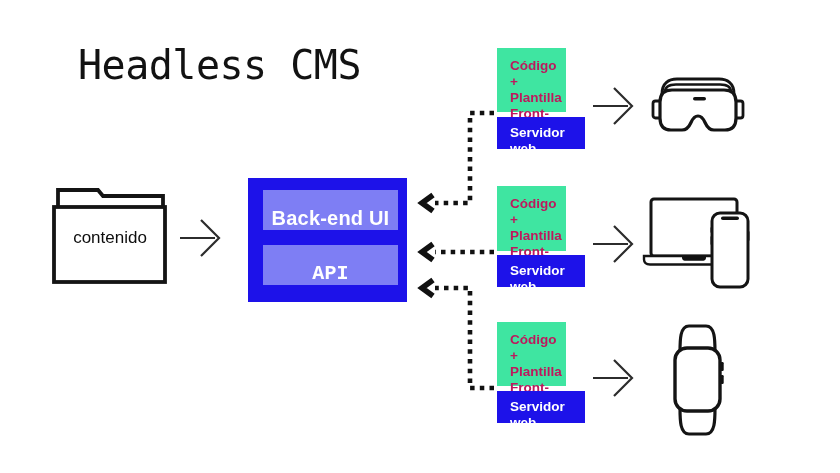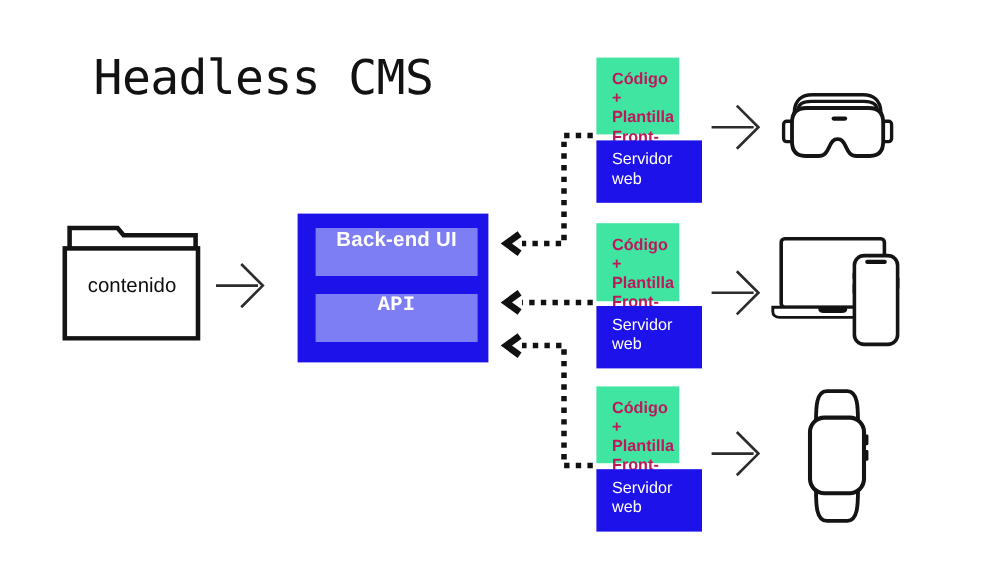--- a/index.html
+++ b/index.html
@@ -17,34 +17,34 @@
   }
   
   .folder-label{
     left:52px; top:228px; width:116px; text-align:center;
     font-size:17px; font-weight:400; color:#0d0d0d;
   }
   
   .cms-box{ left:248px; top:178px; width:159px; height:124px; background:var(--blue); }
   .cms-inner{
     position:absolute; left:15px; width:135px; height:40px; background:var(--light-blue);
-    display:flex; align-items:flex-start; justify-content:center;
-    color:#fff; font-size:17px; font-weight:600; letter-spacing:0.2px;
+    display:flex; align-items:flex-end; justify-content:center;
+    color:#fff; font-size:20px; font-weight:600; letter-spacing:0.2px;
   }
   .cms-inner.backend{ top:12px; }
   .cms-inner.api{ top:67px;font-family:Liberation Mono, monospace; }
   
   .fe-box{
     width:69px; height:64px; background:var(--green); color:#be185d;
     font-size:13.5px; line-height:16px; font-weight:600;
     padding:10px 0 0 13px; box-sizing:border-box; white-space:pre-line;
   }
   .srv-box{
-    width:88px; height:52px; background:var(--blue); color:#ffffff;
-    font-size:13.5px; line-height:16px; font-weight:400;
+    width:88px; height:32px; background:var(--blue); color:#ffffff;
+    font-size:13.5px; line-height:16px; font-weight:700;
     padding:8px 0 0 13px; box-sizing:border-box; white-space:pre-line;
   }
   .col{ left:497px; }
 </style>
 </head>
 <body>
 
 <div class="canvas">
 
   <div class="abs title">Headless CMS</div>

